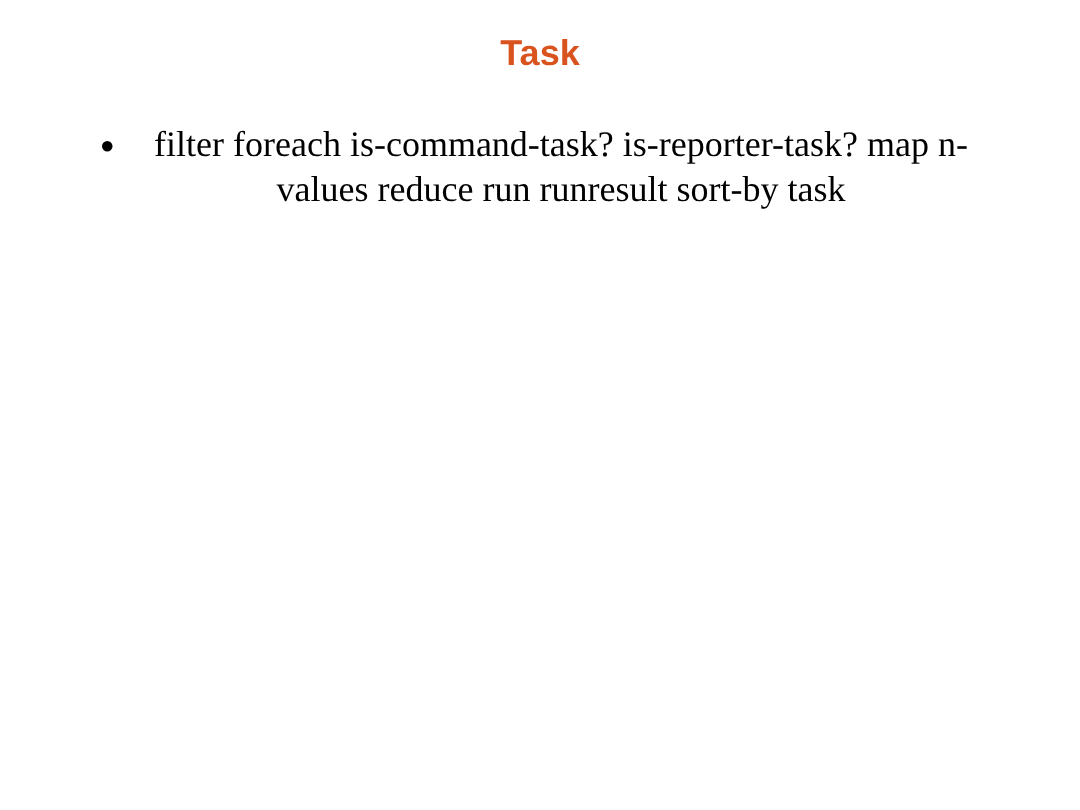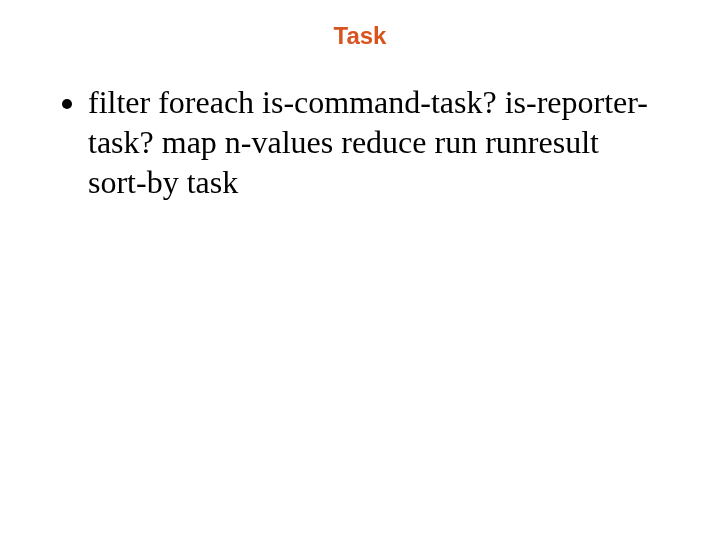--- a/index.html
+++ b/index.html
@@ -33,23 +33,24 @@
     top: 82px;
     left: 60px;
     right: 60px;
   }
   ul.bullets {
     margin: 0;
     padding: 0 0 0 28px;
     list-style-type: disc;
   }
   ul.bullets li {
-    font-size: 32px;
+    font-size: 24px;
     line-height: 1.25;
     color: #000000;
+    text-align: center;
   }
 </style>
 </head>
 <body>
 
 <div class="slide">
   <div class="title">Task</div>
 
   <div class="body">
     <ul class="bullets">

